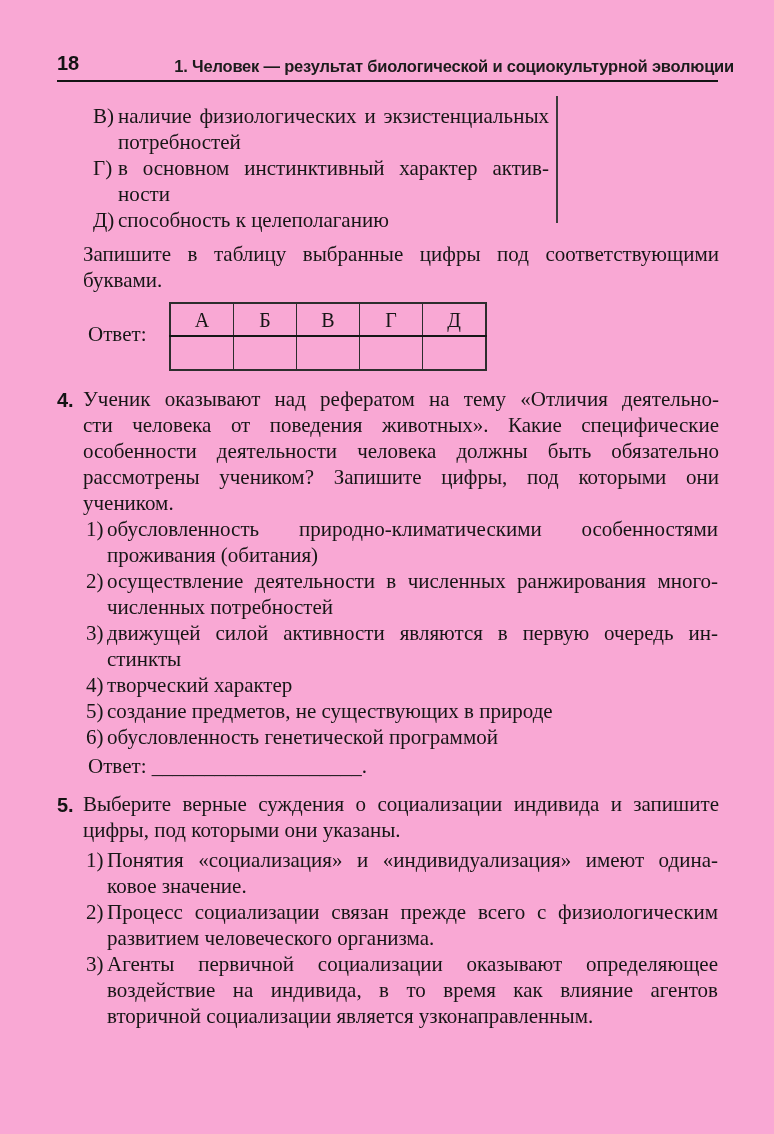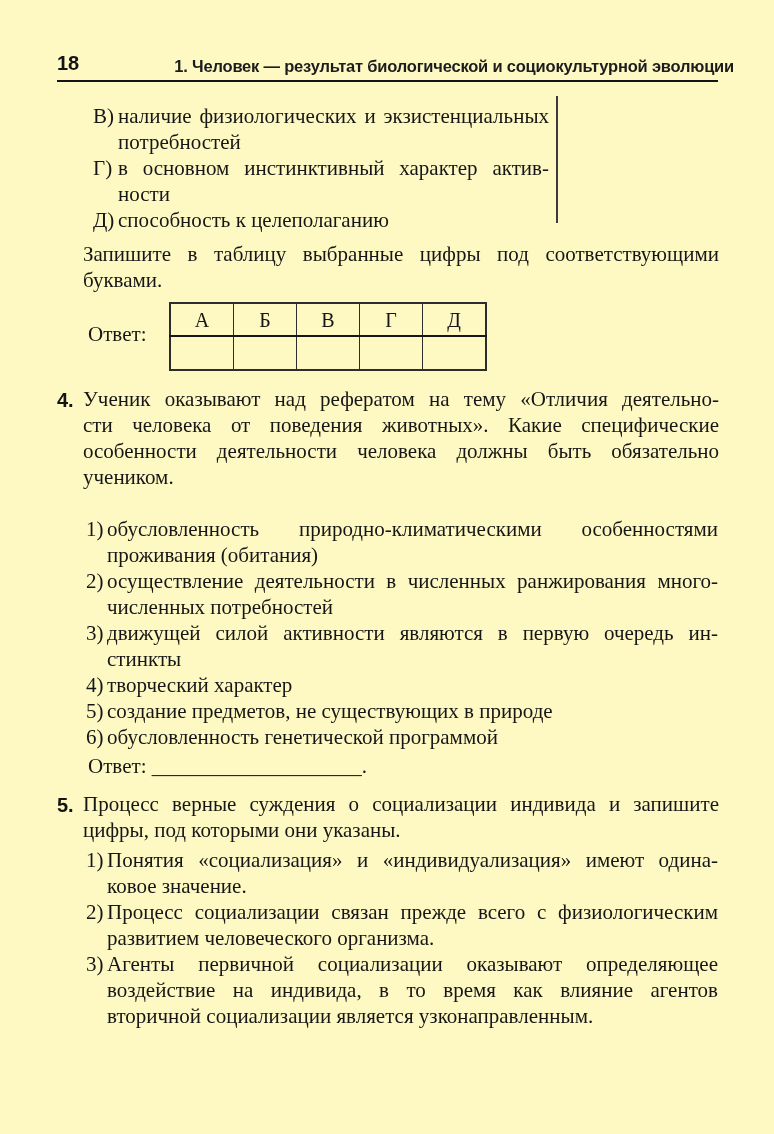--- a/index.html
+++ b/index.html
@@ -1,20 +1,20 @@
 <!DOCTYPE html>
 <html><head>
 <meta charset="utf-8">
 <style>
   html, body { margin: 0; padding: 0; background: #ffffff; }
   .page {
     position: relative;
     width: 774px;
     height: 1134px;
-    background: #fef9c3;
+    background: #f9a8d4;
     overflow: hidden;
     font-family: "Liberation Serif", serif;
     color: #161616;
     font-size: 21px;
     line-height: 26px;
   }
   .abs { position: absolute; }
 
   
   .pagenum {
@@ -137,20 +137,21 @@
       </tr>
     </tbody>
       </table>
   </div>
 
   <div class="abs qnum q4num" data-bind="question4.number">4.</div>
   <div class="abs q4stem" data-bind-lines="question4.stem_lines">
       <div class="jl">Ученик оказывают над рефератом на тему «Отличия деятельно-</div>
       <div class="jl">сти человека от поведения животных». Какие специфические</div>
       <div class="jl">особенности деятельности человека должны быть обязательно</div>
+      <div class="jl">рассмотрены учеником? Запишите цифры, под которыми они</div>
       <div class="ll">учеником.</div>
     </div>
   <div class="abs q4opts">
     <div class="opt">
       <span class="marker" data-bind="question4.options.0.marker">1)</span>
       <div data-bind-lines="question4.options.0.lines">
           <div class="jl">обусловленность природно-климатическими особенностями</div>
           <div class="ll">проживания (обитания)</div>
         </div>
     </div>
@@ -184,21 +185,21 @@
       <span class="marker" data-bind="question4.options.5.marker">6)</span>
       <div data-bind-lines="question4.options.5.lines">
           <div class="ll">обусловленность генетической программой</div>
         </div>
     </div>
   </div>
   <div class="abs q4answer" data-bind="question4.answer_line">Ответ: ____________________.</div>
 
   <div class="abs qnum q5num" data-bind="question5.number">5.</div>
   <div class="abs q5stem" data-bind-lines="question5.stem_lines">
-      <div class="jl">Процесс верные суждения о социализации индивида и запишите</div>
+      <div class="jl">Выберите верные суждения о социализации индивида и запишите</div>
       <div class="ll">цифры, под которыми они указаны.</div>
     </div>
   <div class="abs q5opts">
     <div class="opt">
       <span class="marker" data-bind="question5.options.0.marker">1)</span>
       <div data-bind-lines="question5.options.0.lines">
           <div class="jl">Понятия «социализация» и «индивидуализация» имеют одина-</div>
           <div class="ll">ковое значение.</div>
         </div>
     </div>

